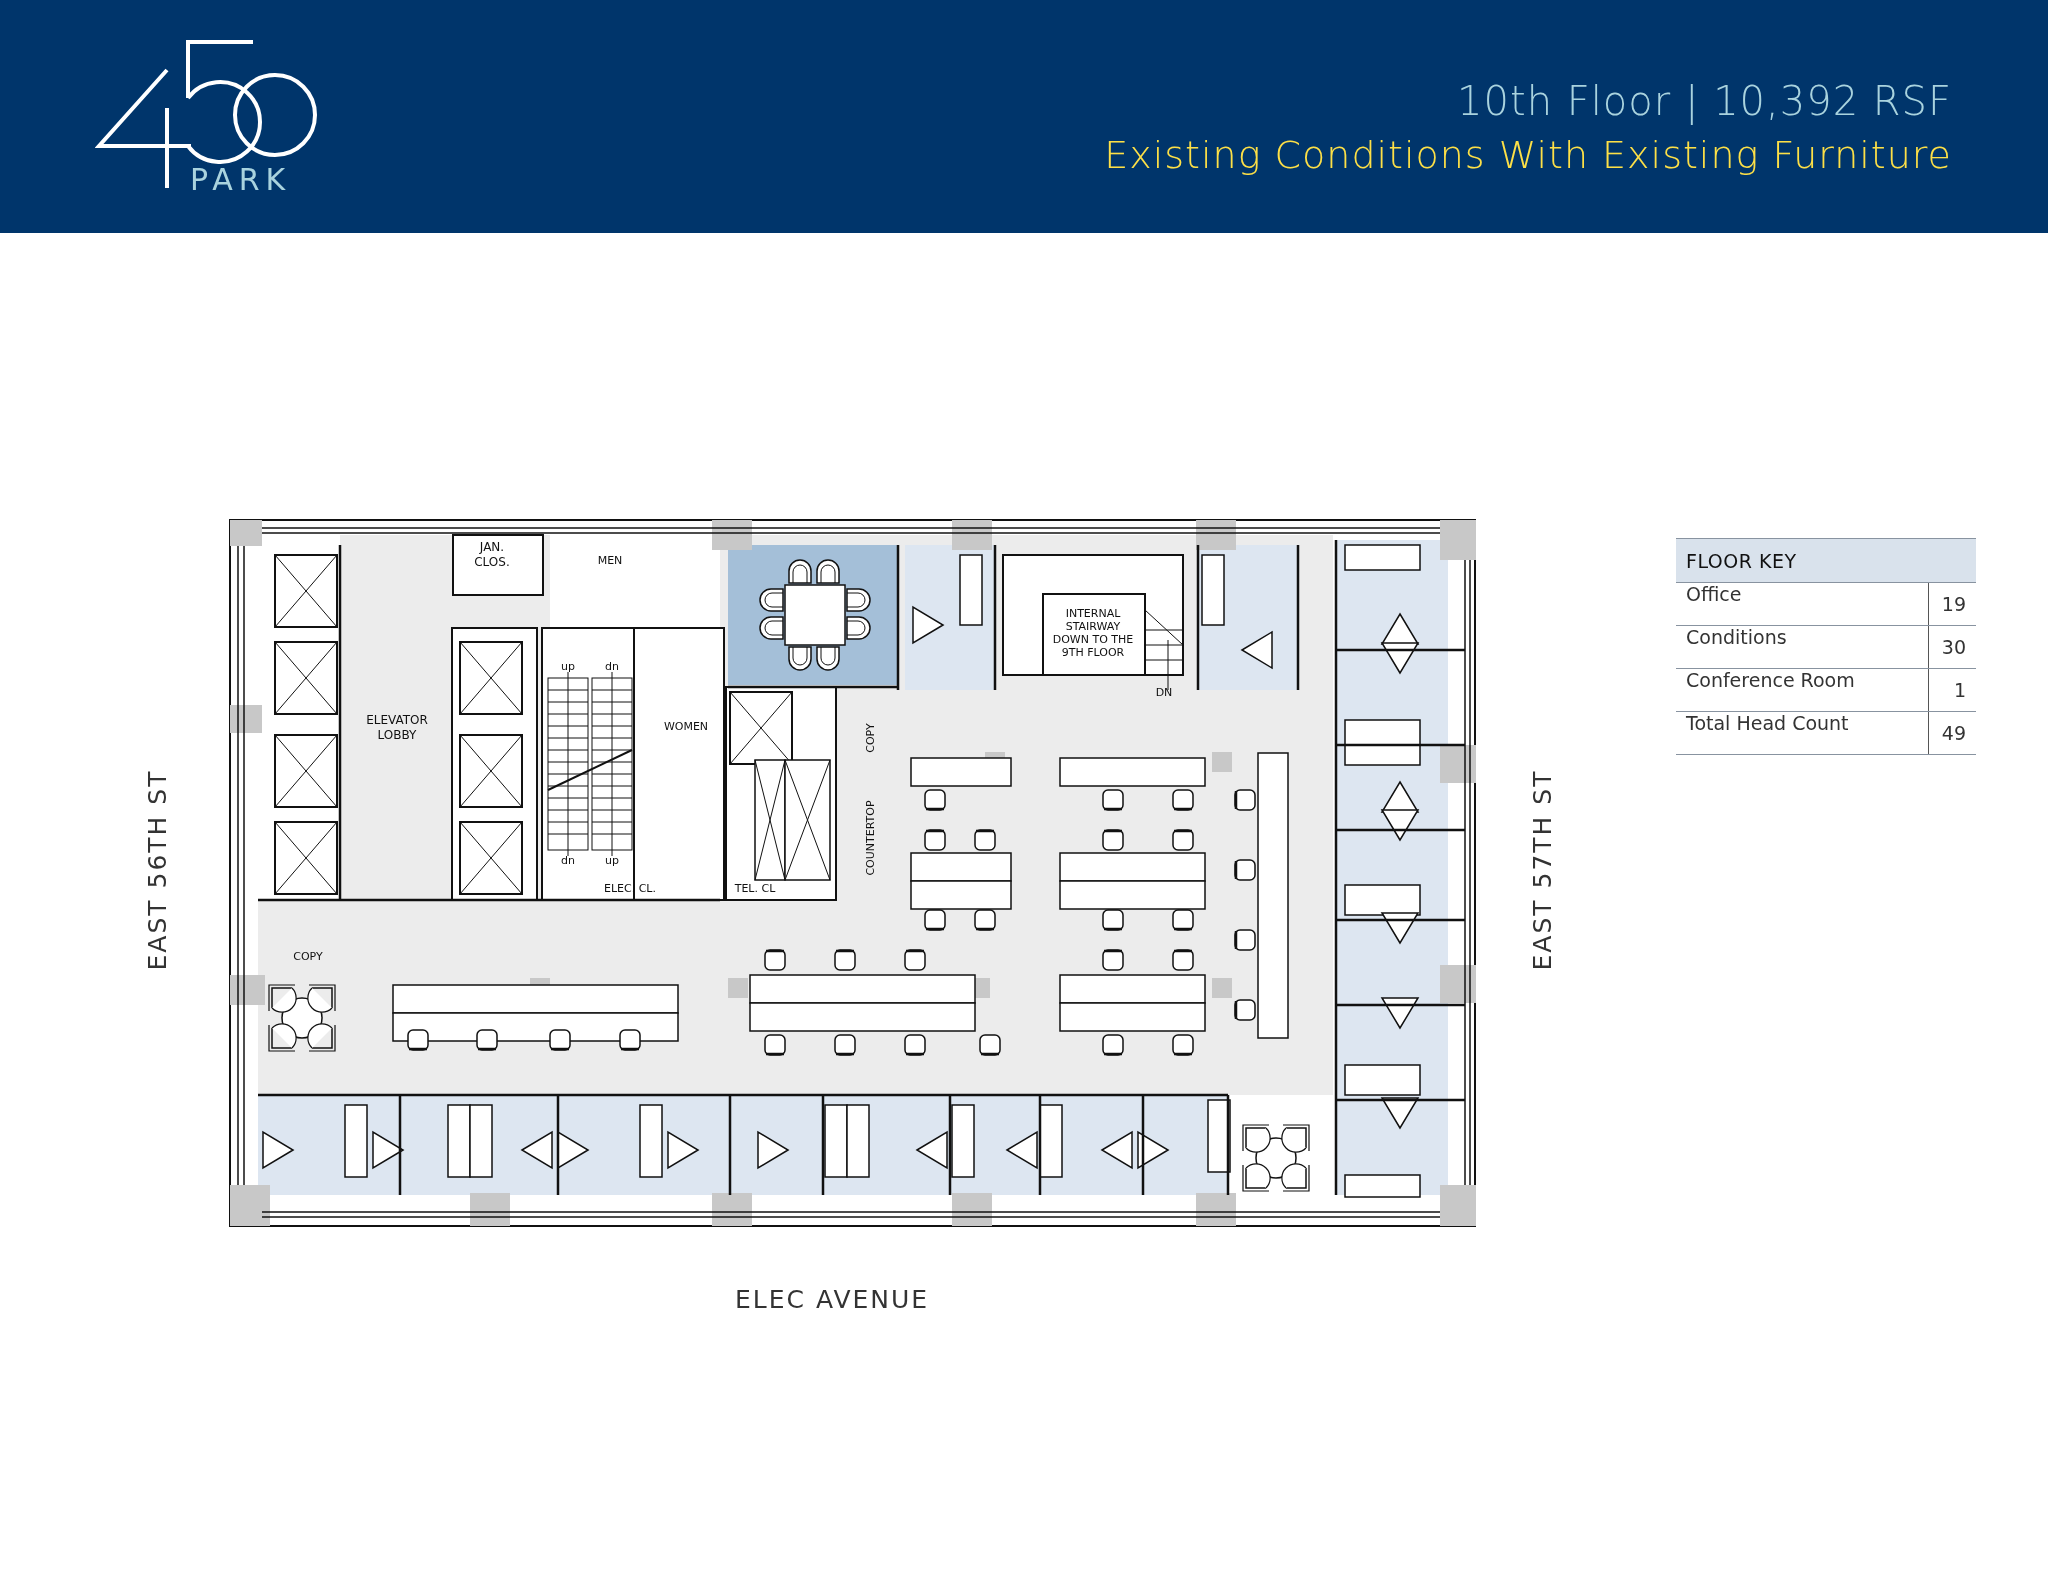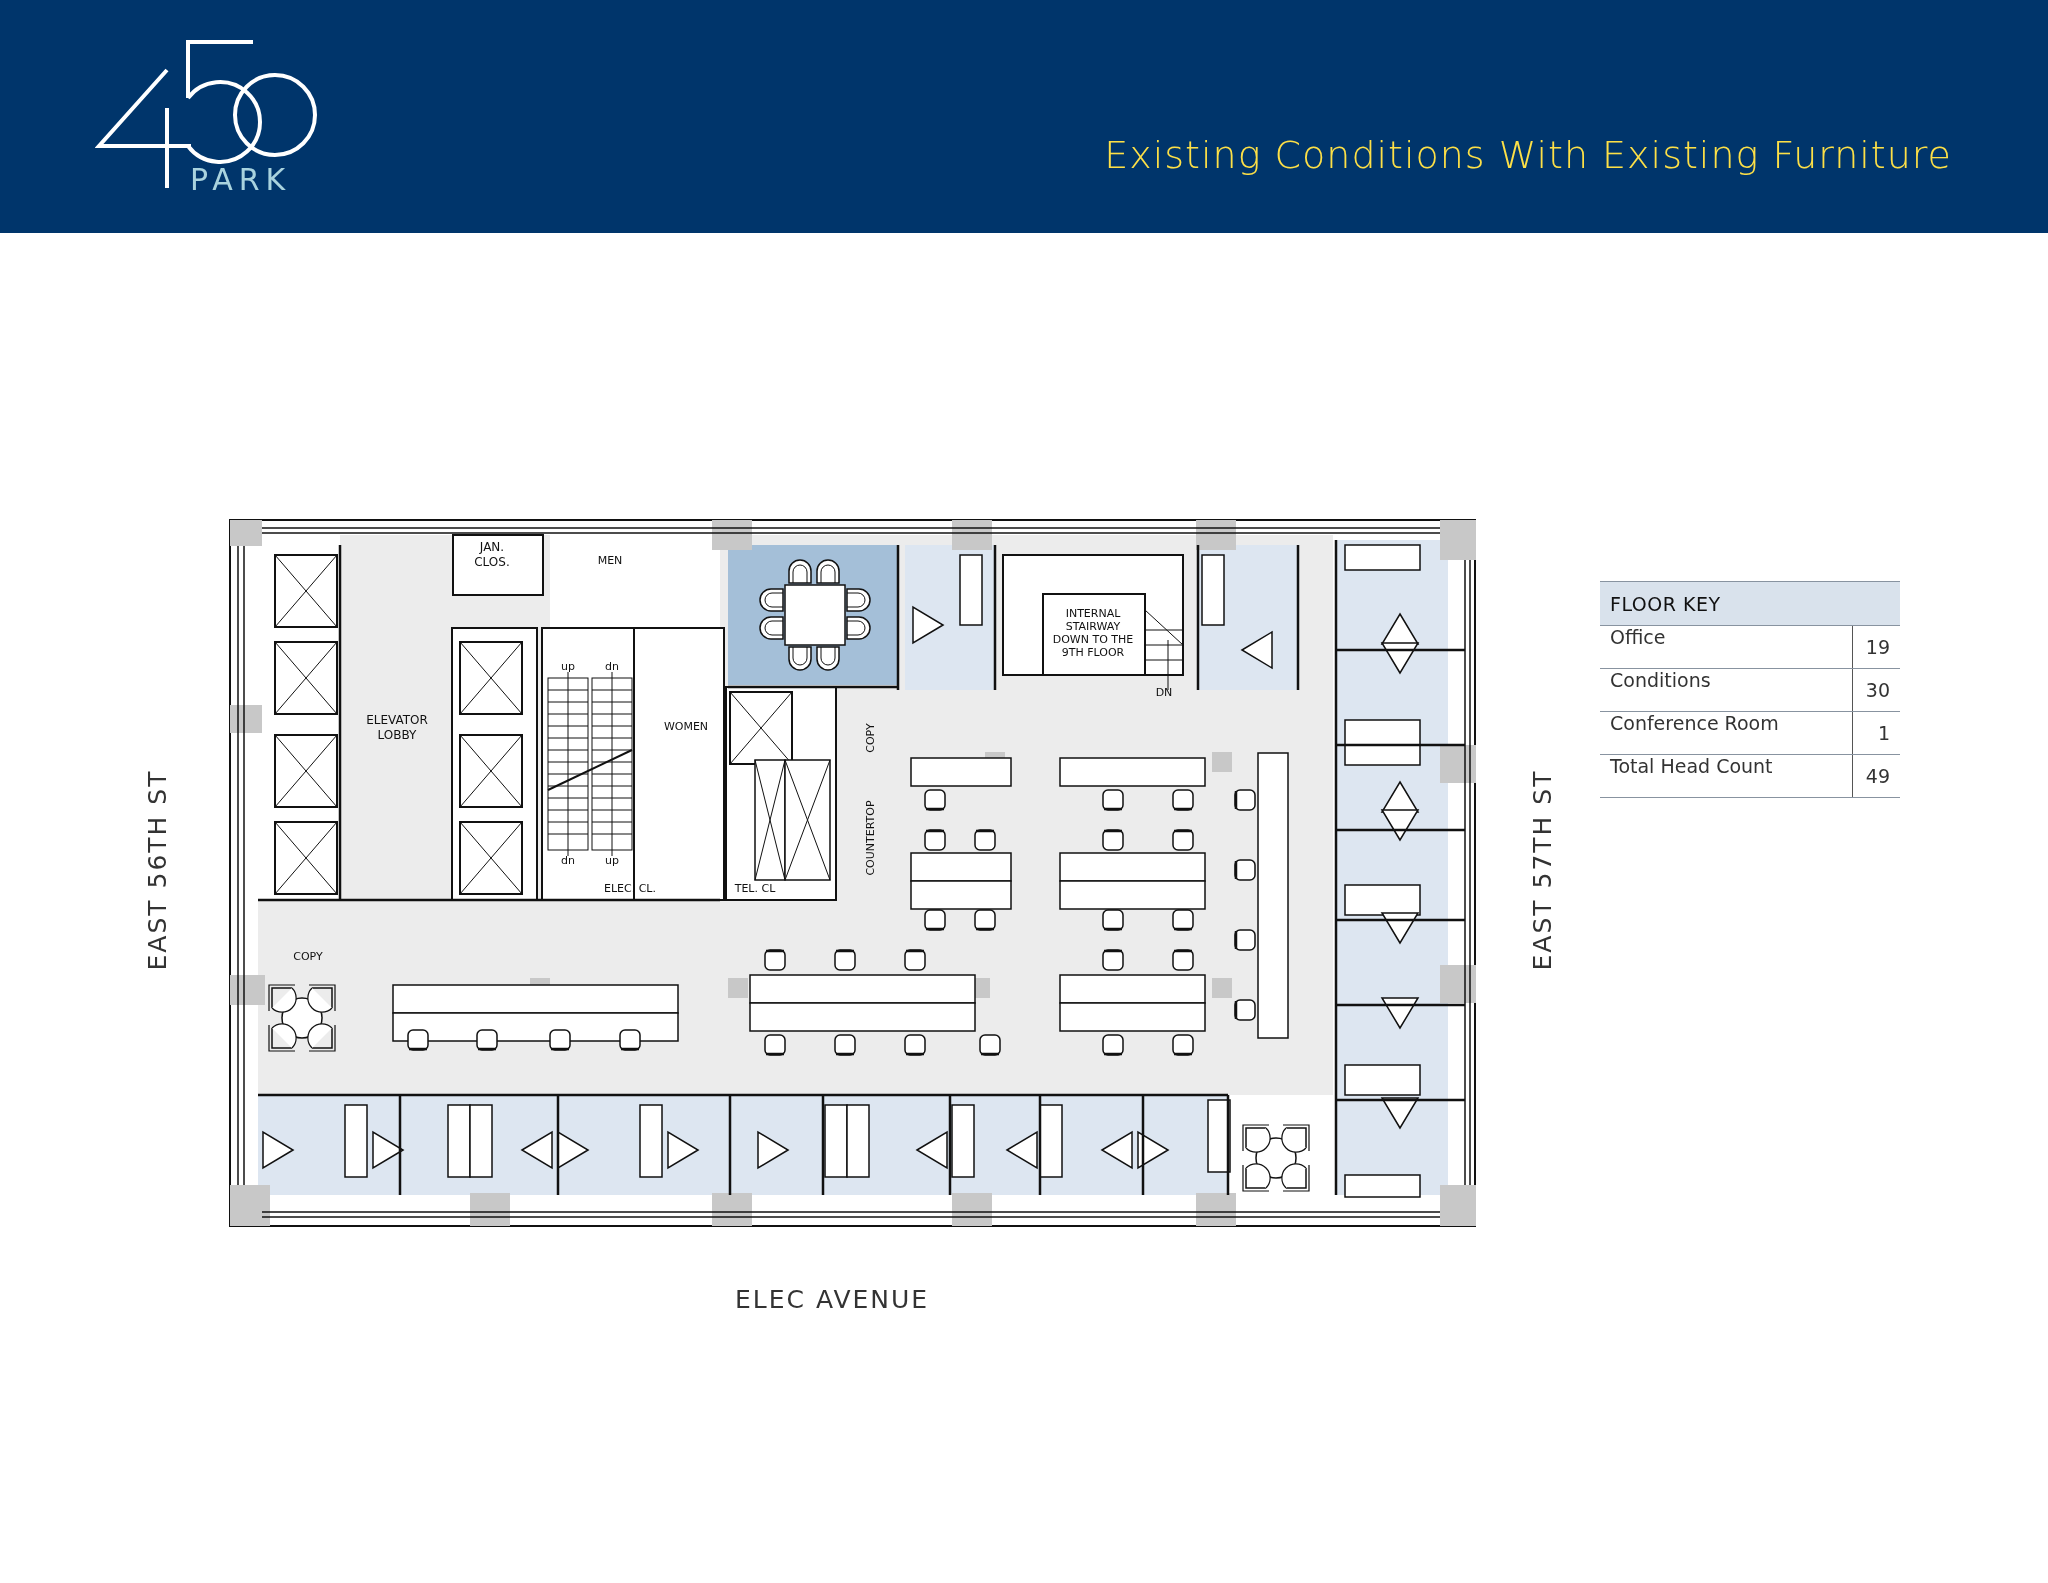--- a/index.html
+++ b/index.html
@@ -6,21 +6,21 @@
   body{width:2048px;height:1583px;background:#ffffff;position:relative;overflow:hidden;font-family:"DejaVu Sans",sans-serif;}
   .header{position:absolute;left:0;top:0;width:2048px;height:233px;background:#00356b;}
   .logo{position:absolute;left:95px;top:38px;width:230px;height:160px;}
   .title-line1{position:absolute;right:96px;top:78px;font-size:40px;color:#a9d3de;font-family:"DejaVu Sans",sans-serif;font-weight:300;letter-spacing:1px;white-space:nowrap;}
   .title-line2{position:absolute;right:96px;top:133px;font-size:38px;color:#fde047;font-family:"DejaVu Sans",sans-serif;font-weight:300;letter-spacing:1px;white-space:nowrap;}
   .plan{position:absolute;left:0;top:0;width:2048px;height:1583px;}
   .street{position:absolute;color:#333;font-family:"DejaVu Sans",sans-serif;font-size:25px;letter-spacing:2px;white-space:nowrap;}
   .street-left{left:157px;top:870px;transform:translate(-50%,-50%) rotate(-90deg);}
   .street-right{left:1542px;top:870px;transform:translate(-50%,-50%) rotate(-90deg);}
   .street-bottom{left:735px;top:1285px;}
-  .key{position:absolute;left:1600px;top:538px;width:300px;border-collapse:collapse;font-family:"DejaVu Sans",sans-serif;margin-top:43px;}
+  .key{position:absolute;left:1676px;top:538px;width:300px;border-collapse:collapse;font-family:"DejaVu Sans",sans-serif;}
   .key-head{background:#d9e2ec;border-top:1px solid #8893a0;border-bottom:1px solid #8893a0;height:43px;display:flex;align-items:center;padding-left:10px;font-size:19px;color:#111;letter-spacing:.5px;}
   .key-row{display:flex;height:42px;border-bottom:1px solid #8893a0;font-size:19px;color:#333;}
   .key-row .lab{flex:1;padding-left:10px;}
   .key-row .val{width:48px;border-left:1px solid #555;height:100%;display:flex;align-items:center;justify-content:flex-end;padding-right:10px;box-sizing:border-box;padding-left:36px;}
   .room-label{font-family:"DejaVu Sans",sans-serif;font-size:12px;fill:#111;}
 </style>
 </head>
 <body>
 
 <div class="header">
@@ -28,20 +28,21 @@
 
     <polyline points="72,32 4,108 96,108" fill="none" stroke="#fff" stroke-width="4"></polyline>
     <line x1="72" y1="70" x2="72" y2="150" stroke="#fff" stroke-width="4"></line>
 
     <polyline points="158,4 93,4 93,60" fill="none" stroke="#fff" stroke-width="4"></polyline>
     <path d="M93,60 A40,40 0 1 1 93,108" fill="none" stroke="#fff" stroke-width="4"></path>
 
     <circle cx="180" cy="77" r="40" fill="none" stroke="#fff" stroke-width="4"></circle>
     <text x="95" y="152" fill="#a9d3de" font-family="DejaVu Sans, sans-serif" font-size="30" letter-spacing="6">PARK</text>
   </svg>
+  <div class="title-line1">10th Floor  |  10,392 RSF</div>
   <div class="title-line2">Existing Conditions With Existing Furniture</div>
 </div>
 
 <svg class="plan" viewBox="0 0 2048 1583" xmlns="http://www.w3.org/2000/svg">
   <defs>
     <g id="chair">
       <rect x="-10" y="-10" width="20" height="20" rx="5" fill="#fff" stroke="#111" stroke-width="1.5"></rect>
       <line x1="-9" y1="9" x2="9" y2="9" stroke="#111" stroke-width="2.5"></line>
     </g>
     <g id="armchair">

